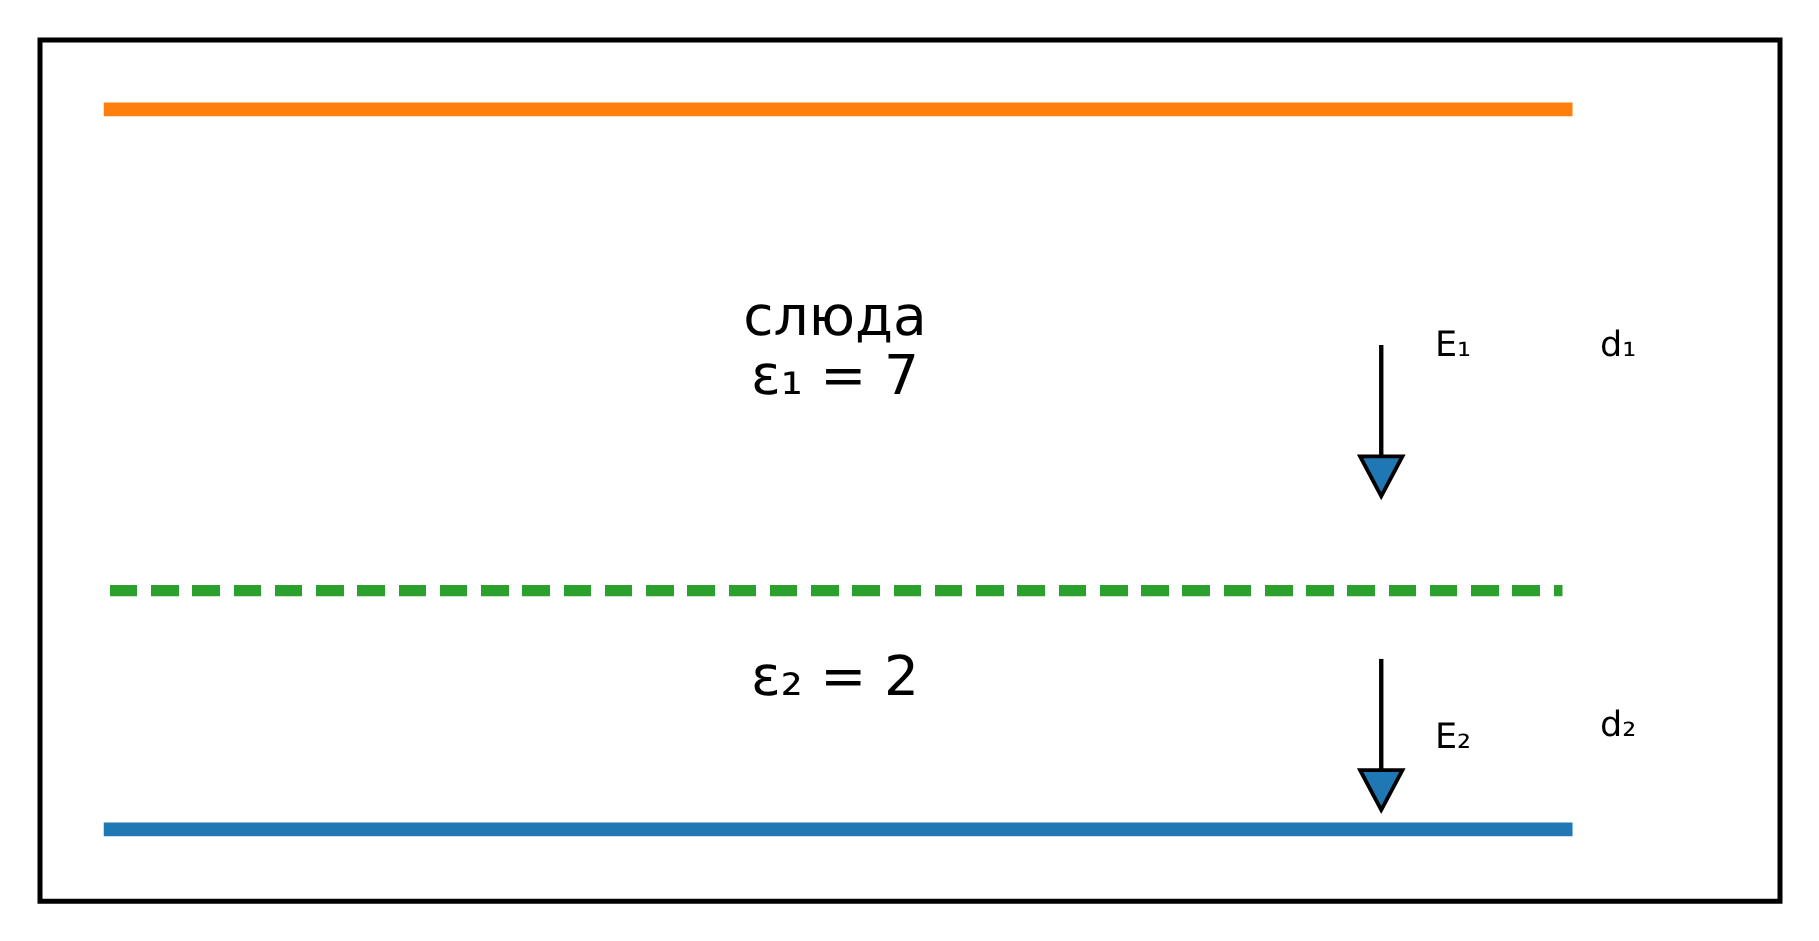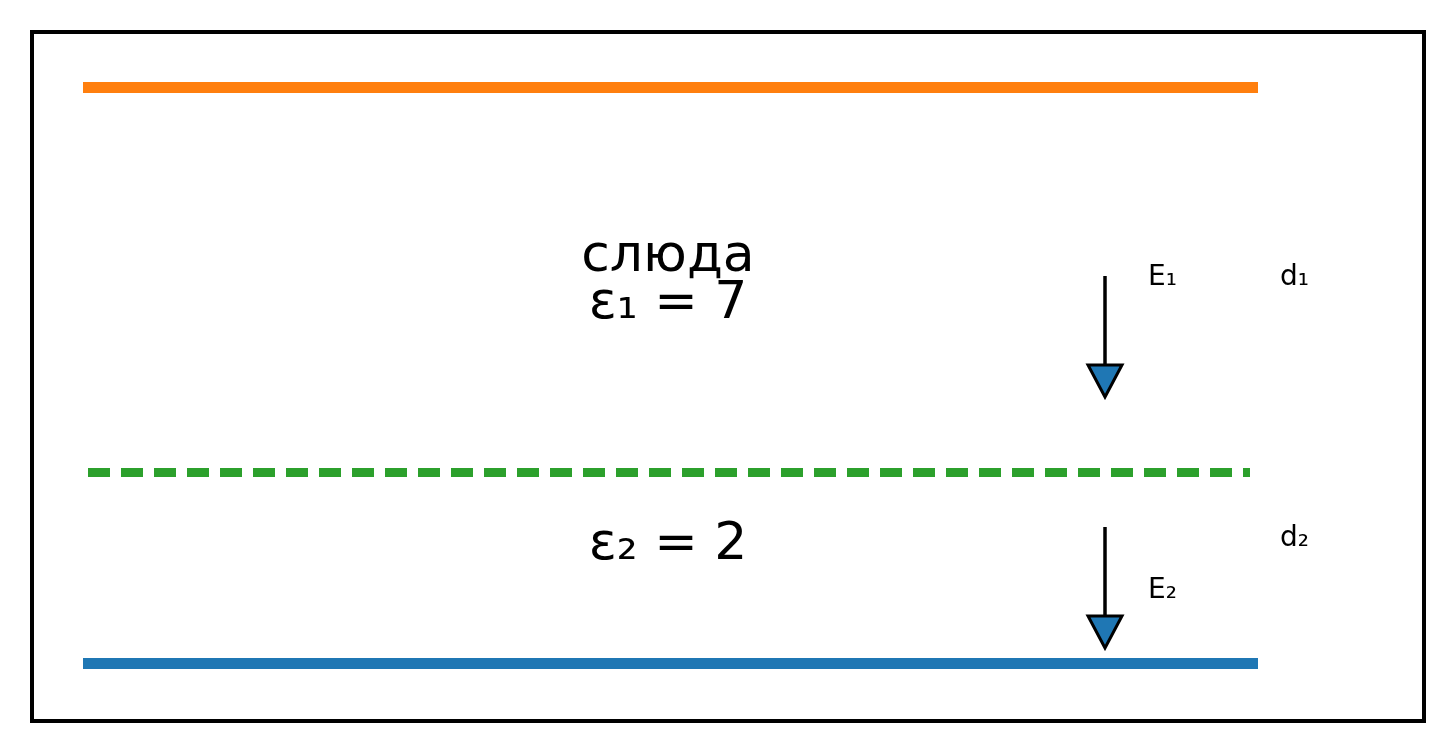--- a/index.html
+++ b/index.html
@@ -40,36 +40,36 @@
     height: 9px;
     background: repeating-linear-gradient(90deg,
       #2ca02c 0px, #2ca02c 22px,
       transparent 22px, transparent 33px);
   }
 
   .region-caption {
     left: 518px;
     width: 300px;
     text-align: center;
-    font-size: 52px;
+    font-size: 44px;
     line-height: 47px;
     white-space: nowrap;
   }
   .caption-1 { top: 230px; }
   .caption-2 { top: 518px; }
 
   .side-label {
     font-size: 28px;
     line-height: 40px;
     white-space: nowrap;
   }
   .e1 { left: 1148px; top: 256px; }
   .d1 { left: 1280px; top: 256px; }
   .e2 { left: 1148px; top: 569px; }
-  .d2 { left: 1280px; top: 517px; }
+  .d2 { left: 1280px; top: 560px; }
 
   .arrow-svg {
     width: 40px;
     height: 124px;
     display: block;
   }
   .arrow-1 { left: 1085px; top: 276px; }
   .arrow-2 { left: 1085px; top: 527px; }
 </style>
 </head>

